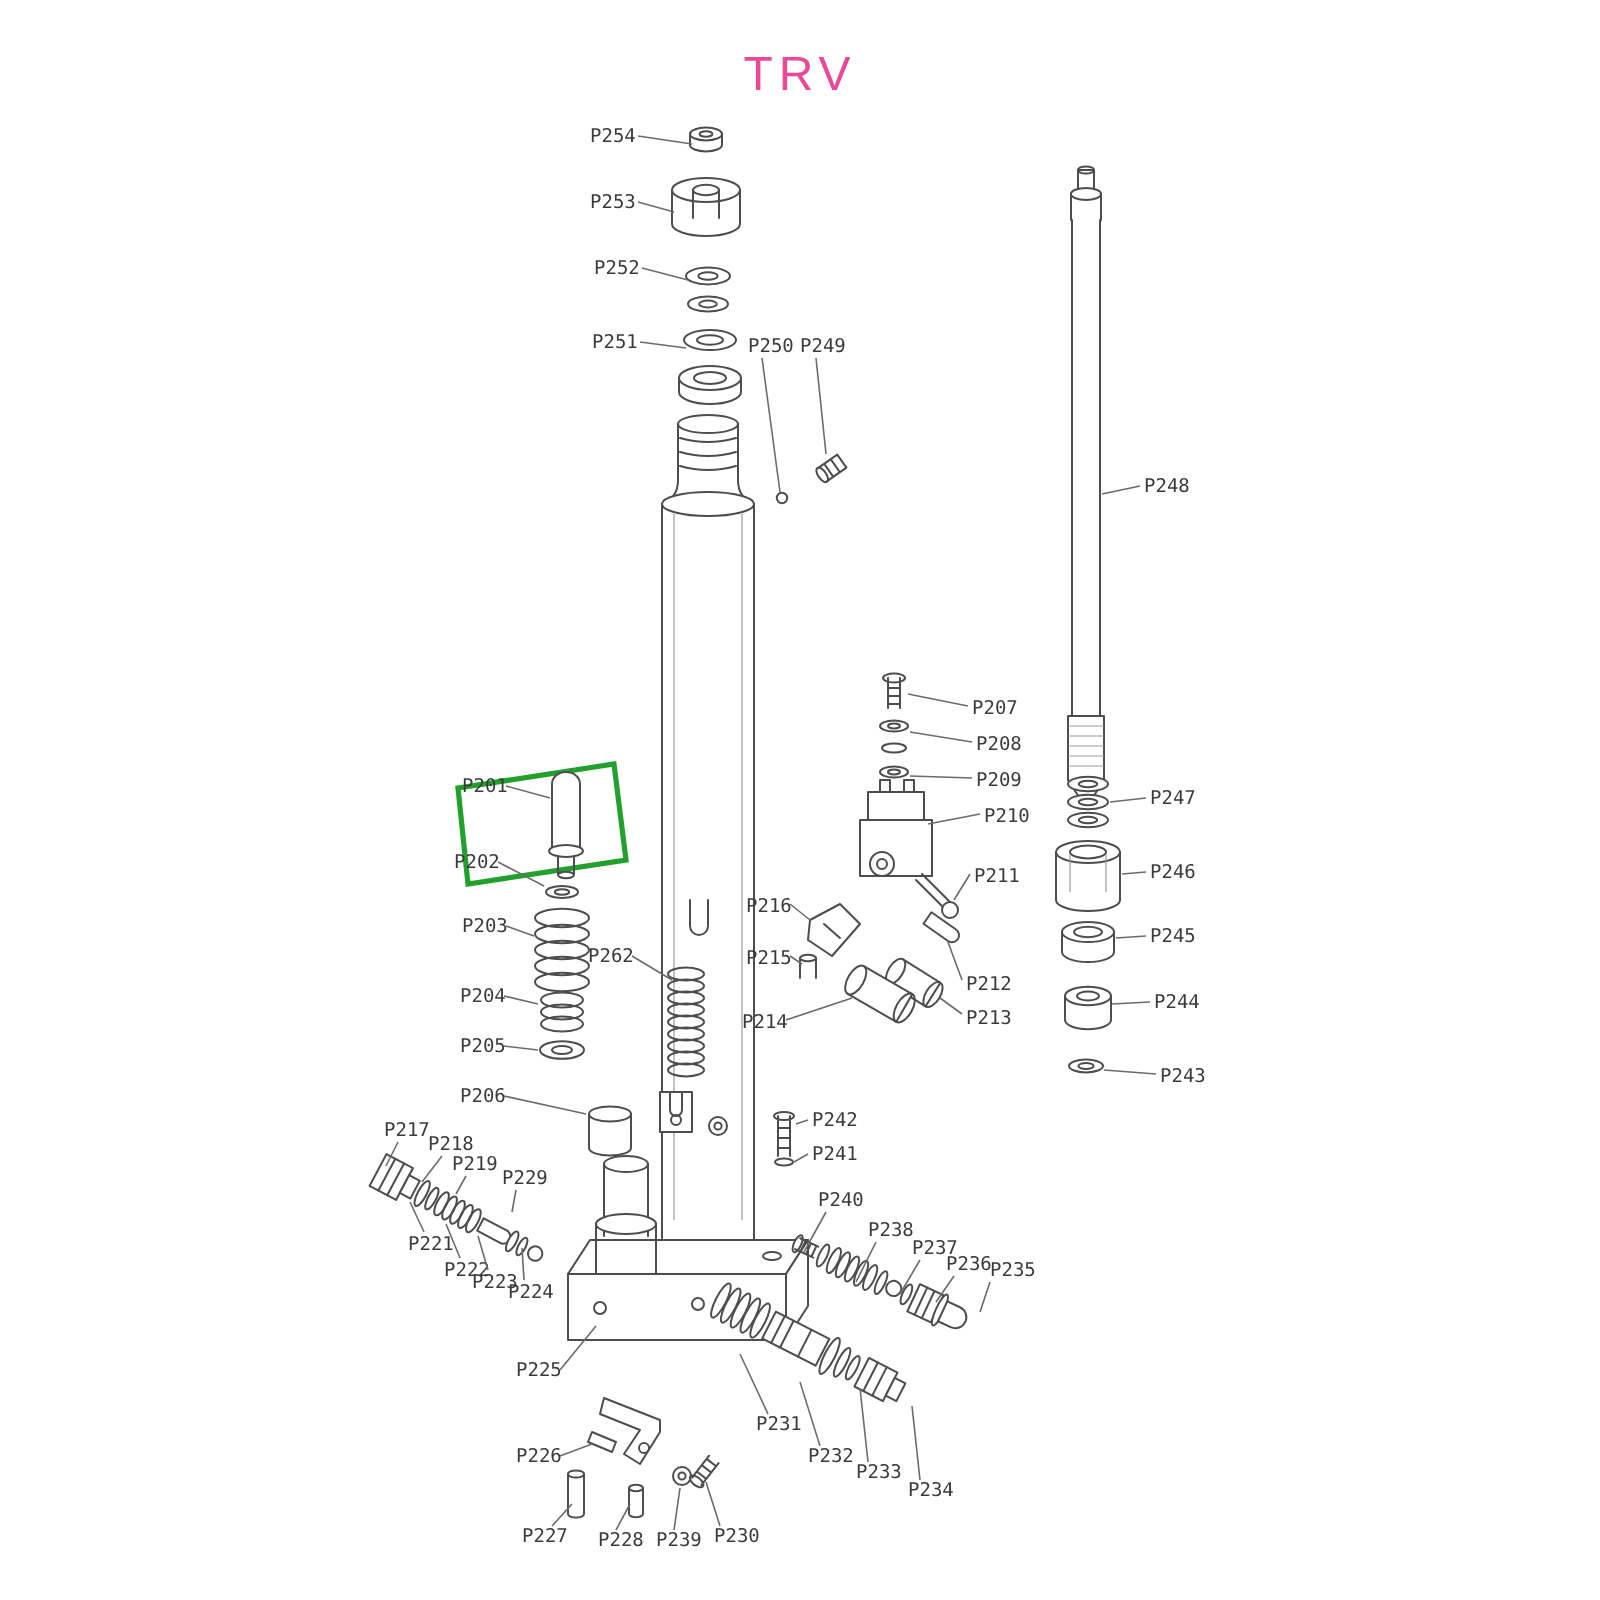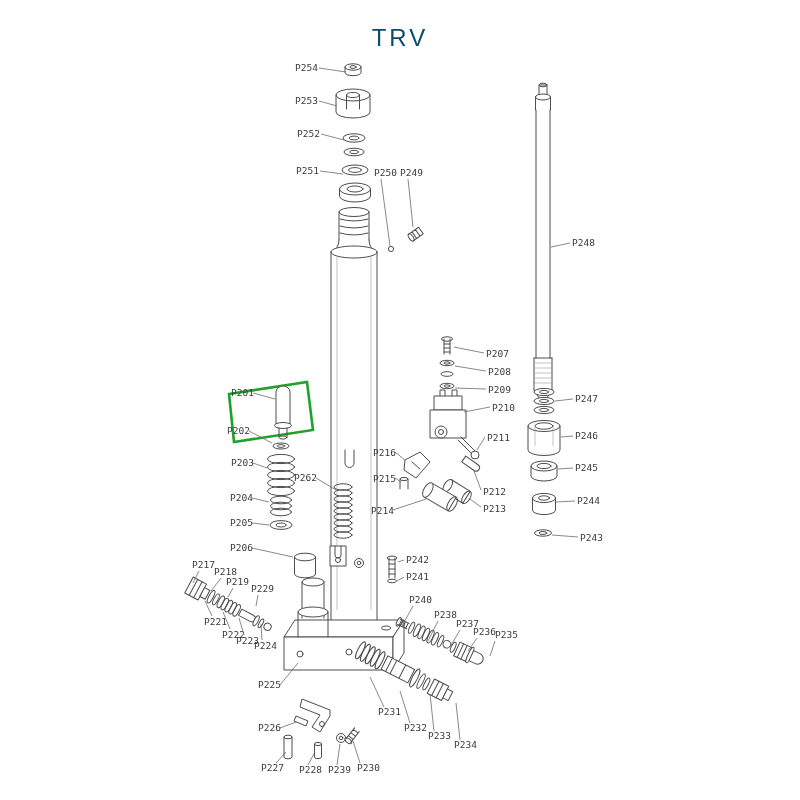--- a/index.html
+++ b/index.html
@@ -1,19 +1,19 @@
 <!DOCTYPE html>
 <html><head>
 <meta charset="utf-8">
 <style>
   html,body{margin:0;padding:0;background:#ffffff;}
   .page{position:relative;width:800px;height:800px;background:#ffffff;overflow:hidden;
         font-family:"Liberation Sans",sans-serif;}
   .title{position:absolute;top:24px;left:0;width:100%;text-align:center;
-         font-size:24px;letter-spacing:3px;color:#0c4a6e;}
+         font-size:24px;letter-spacing:3px;color:#ec4899;}
   svg{position:absolute;left:0;top:0;}
   .part-label{font-family:"DejaVu Sans Mono",monospace;font-size:9.5px;fill:#3a3a3a;}
   .leader{stroke:#6b6b6b;stroke-width:0.8;fill:none;}
   .s{stroke:#4d4d4d;stroke-width:1;fill:none;stroke-linecap:round;stroke-linejoin:round;}
   .sw{stroke:#4d4d4d;stroke-width:1;fill:#ffffff;stroke-linejoin:round;}
   .sl{stroke:#9a9a9a;stroke-width:0.6;fill:none;}
 </style>
 </head>
 <body>
 

